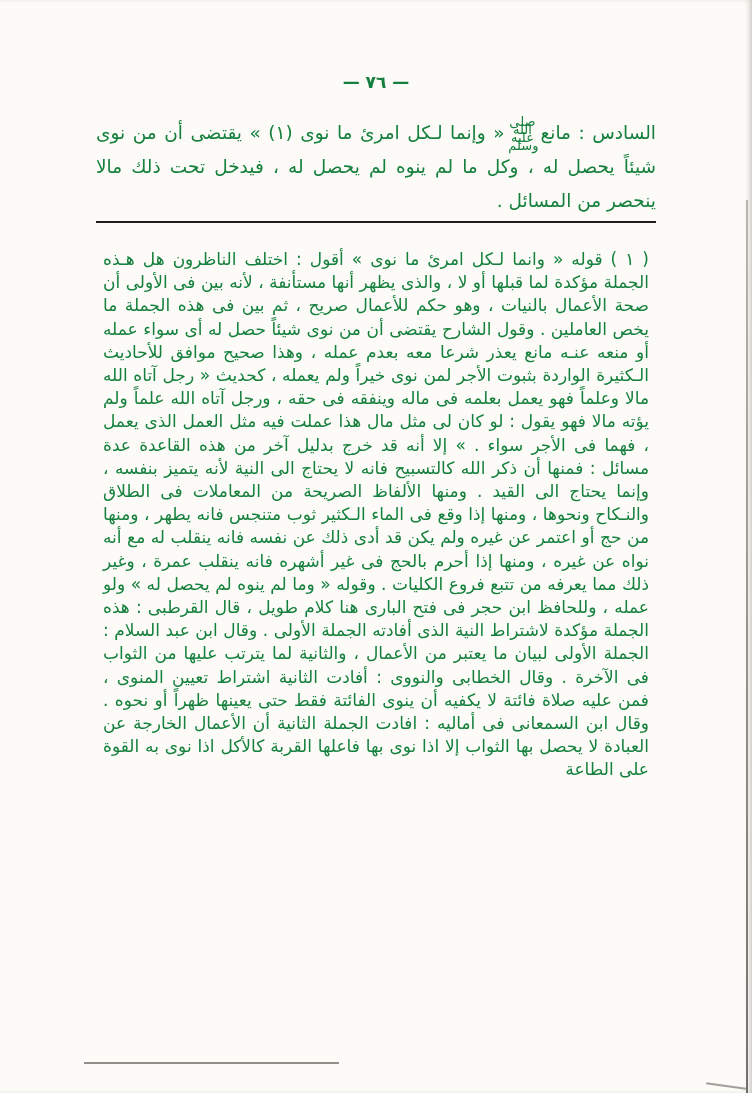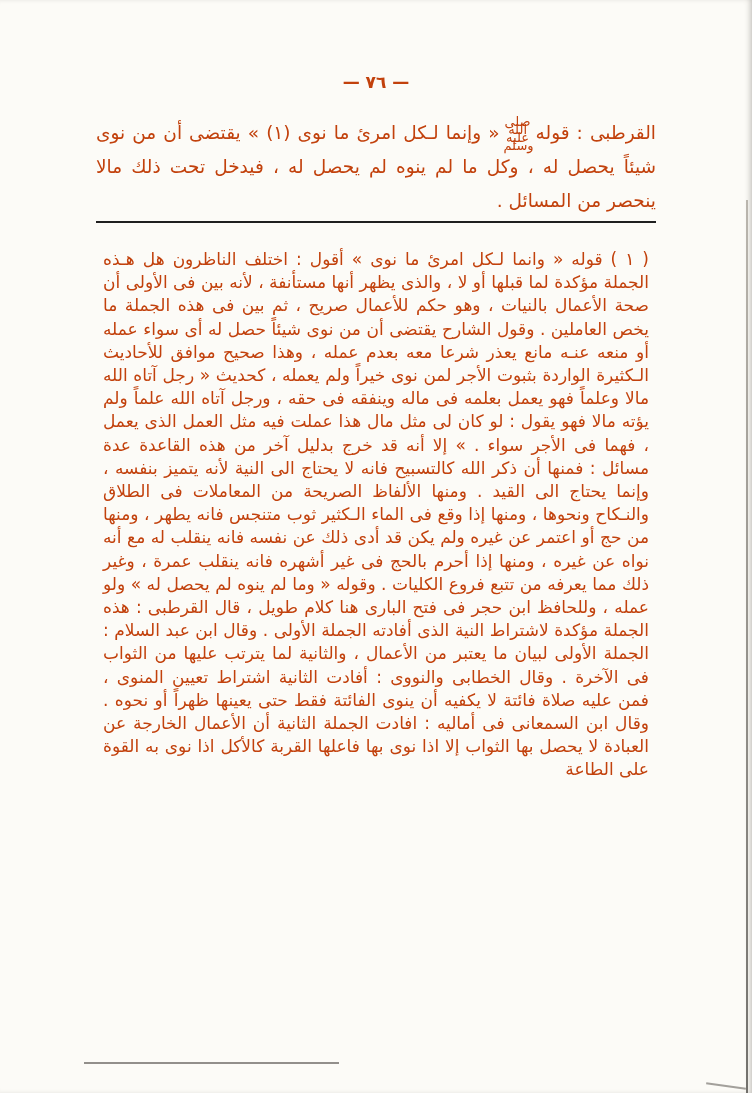--- a/index.html
+++ b/index.html
@@ -6,21 +6,21 @@
     margin: 0;
     padding: 0;
     background: #e9e7e2;
   }
   .page {
     position: relative;
     width: 752px;
     height: 1093px;
     margin: 0 auto;
     background: #fcfbf7;
-    color: #c2410c;
+    color: #15803d;
     font-family: "DejaVu Sans", sans-serif;
     overflow: hidden;
     box-shadow: inset -4px 0 6px -3px rgba(60,55,45,.35);
   }
   .page-number {
     position: absolute;
     top: 72px;
     left: 0;
     right: 0;
     text-align: center;
@@ -102,21 +102,21 @@
     transform: rotate(8deg);
   }
 </style>
 </head>
 <body>
 
 <div class="page">
 
   <div class="page-number">— ٧٦ —</div>
 
-  <p class="main-text"><span>القرطبى : قوله</span><span class="saws-mark">صلى الله عليه وسلم</span><span>« وإنما لـكل امرئ ما نوى (١) » يقتضى أن من نوى شيئاً يحصل له ، وكل ما لم ينوه لم يحصل له ، فيدخل تحت ذلك مالا ينحصر من المسائل .</span></p>
+  <p class="main-text"><span>السادس : مانع</span><span class="saws-mark">صلى الله عليه وسلم</span><span>« وإنما لـكل امرئ ما نوى (١) » يقتضى أن من نوى شيئاً يحصل له ، وكل ما لم ينوه لم يحصل له ، فيدخل تحت ذلك مالا ينحصر من المسائل .</span></p>
 
   <div class="divider"></div>
 
   <p class="footnote">( ١ ) قوله « وانما لـكل امرئ ما نوى » أقول : اختلف الناظرون هل هـذه الجملة مؤكدة لما قبلها أو لا ، والذى يظهر أنها مستأنفة ، لأنه بين فى الأولى أن صحة الأعمال بالنيات ، وهو حكم للأعمال صريح ، ثم بين فى هذه الجملة ما يخص العاملين . وقول الشارح يقتضى أن من نوى شيئاً حصل له أى سواء عمله أو منعه عنـه مانع يعذر شرعا معه بعدم عمله ، وهذا صحيح موافق للأحاديث الـكثيرة الواردة بثبوت الأجر لمن نوى خيراً ولم يعمله ، كحديث « رجل آتاه الله مالا وعلماً فهو يعمل بعلمه فى ماله وينفقه فى حقه ، ورجل آتاه الله علماً ولم يؤته مالا فهو يقول : لو كان لى مثل مال هذا عملت فيه مثل العمل الذى يعمل ، فهما فى الأجر سواء . » إلا أنه قد خرج بدليل آخر من هذه القاعدة عدة مسائل : فمنها أن ذكر الله كالتسبيح فانه لا يحتاج الى النية لأنه يتميز بنفسه ، وإنما يحتاج الى القيد . ومنها الألفاظ الصريحة من المعاملات فى الطلاق والنـكاح ونحوها ، ومنها إذا وقع فى الماء الـكثير ثوب متنجس فانه يطهر ، ومنها من حج أو اعتمر عن غيره ولم يكن قد أدى ذلك عن نفسه فانه ينقلب له مع أنه نواه عن غيره ، ومنها إذا أحرم بالحج فى غير أشهره فانه ينقلب عمرة ، وغير ذلك مما يعرفه من تتبع فروع الكليات . وقوله « وما لم ينوه لم يحصل له » ولو عمله ، وللحافظ ابن حجر فى فتح البارى هنا كلام طويل ، قال القرطبى : هذه الجملة مؤكدة لاشتراط النية الذى أفادته الجملة الأولى . وقال ابن عبد السلام : الجملة الأولى لبيان ما يعتبر من الأعمال ، والثانية لما يترتب عليها من الثواب فى الآخرة . وقال الخطابى والنووى : أفادت الثانية اشتراط تعيين المنوى ، فمن عليه صلاة فائتة لا يكفيه أن ينوى الفائتة فقط حتى يعينها ظهراً أو نحوه . وقال ابن السمعانى فى أماليه : افادت الجملة الثانية أن الأعمال الخارجة عن العبادة لا يحصل بها الثواب إلا اذا نوى بها فاعلها القربة كالأكل اذا نوى به القوة على الطاعة</p>
 
   <div class="scan-edge-right"></div>
   <div class="scan-edge-bottom"></div>
   <div class="scan-corner"></div>
 
 </div>

